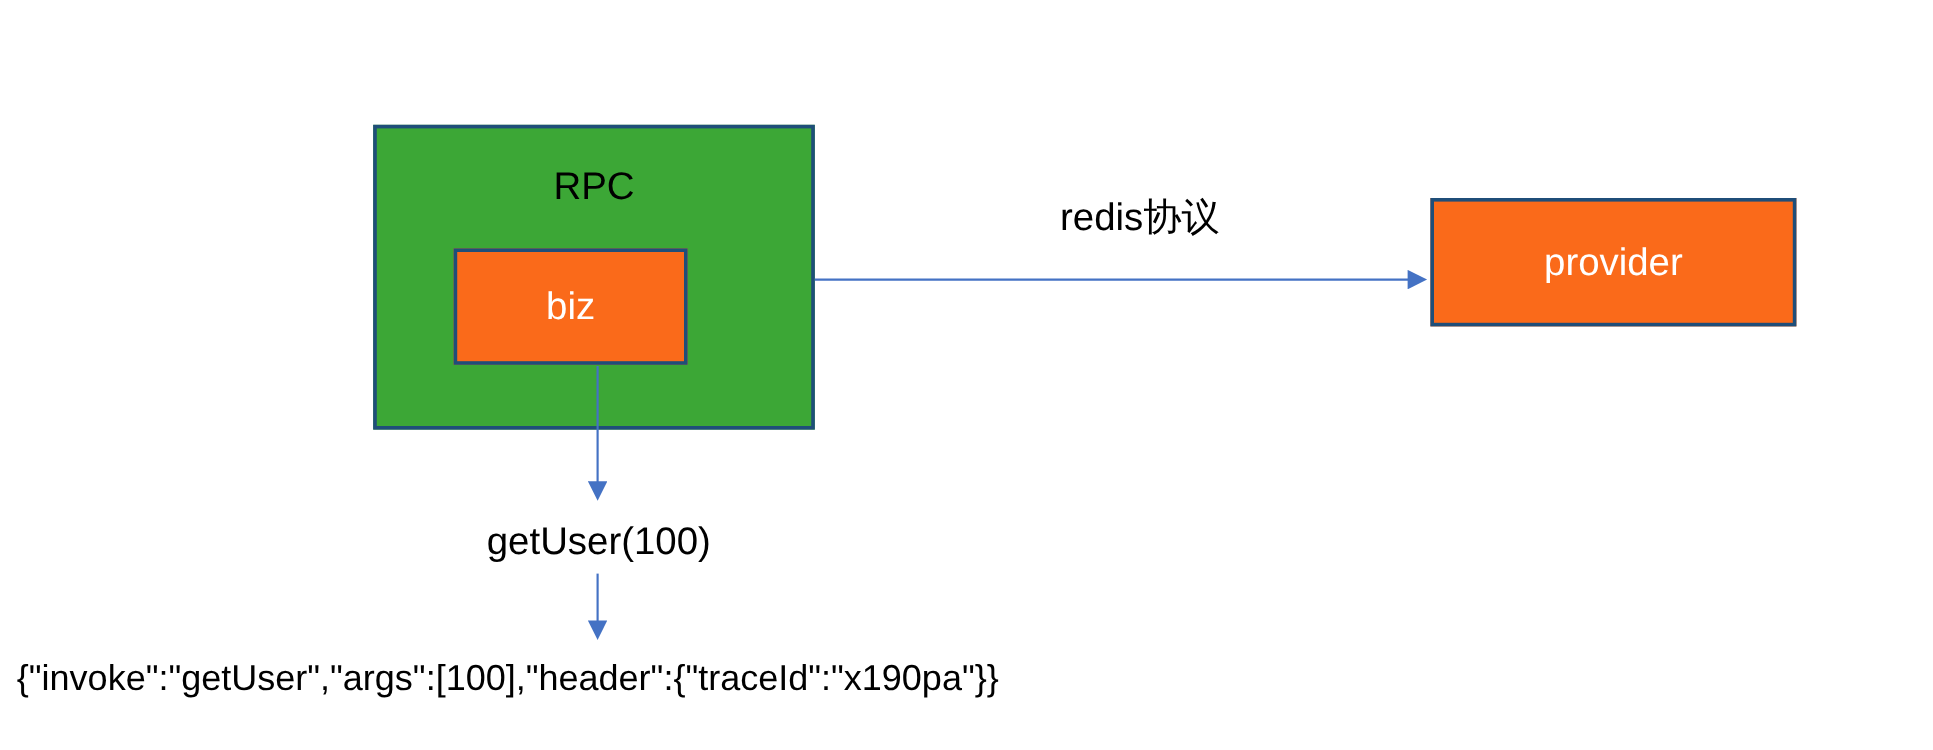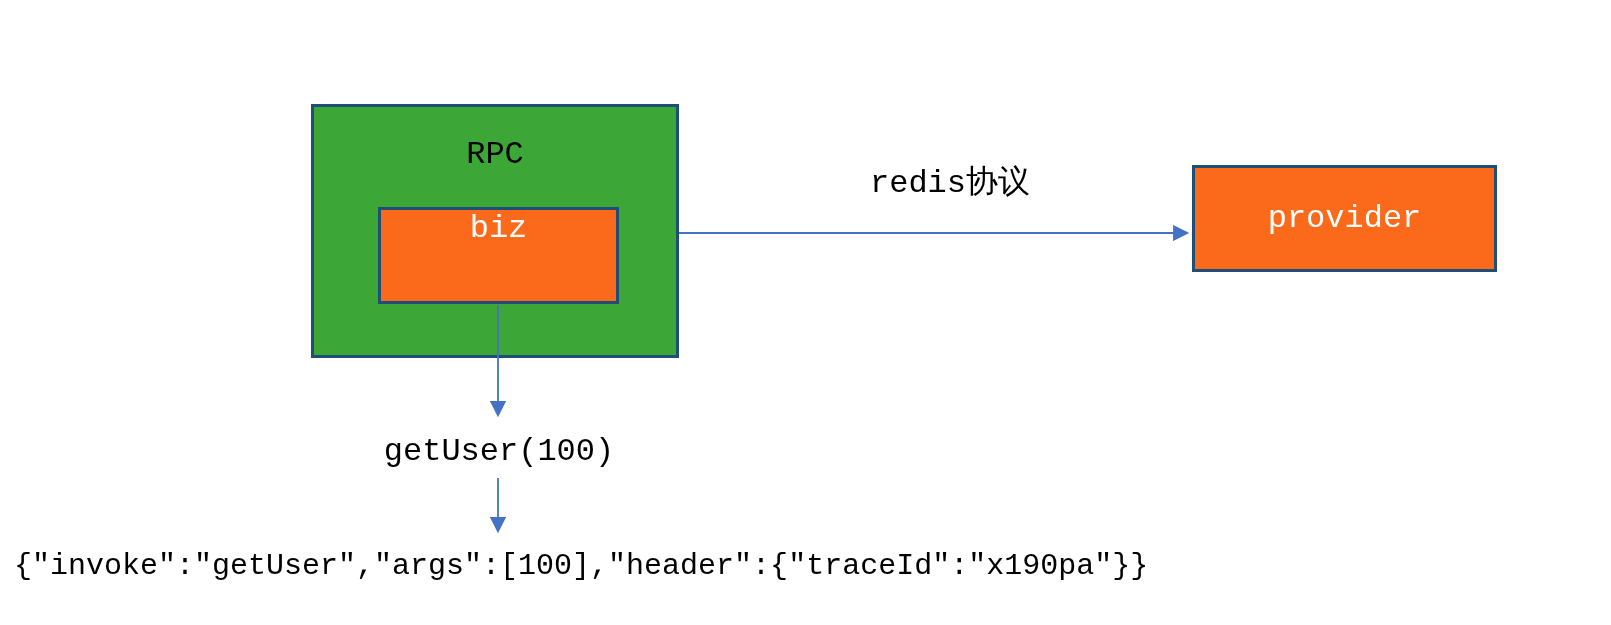--- a/index.html
+++ b/index.html
@@ -5,21 +5,21 @@
   html, body {
     margin: 0;
     padding: 0;
     background: #ffffff;
   }
   .canvas {
     position: relative;
     width: 1611px;
     height: 625px;
     background: var(--bg, #ffffff);
-    font-family: Liberation Mono, monospace;
+    font-family: Liberation Sans, sans-serif;
     color: var(--ink, #000000);
     overflow: hidden;
   }
   .arrow-layer {
     position: absolute;
     left: 0;
     top: 0;
     width: 1611px;
     height: 625px;
     z-index: 5;
@@ -45,24 +45,25 @@
   .rpc-title {
     margin-top: 30px;
     text-align: center;
     font-size: 32px;
     line-height: 36px;
     color: var(--ink, #000000);
   }
   .node-biz {
     left: 378px;
     top: 207px;
-    width: 241px;
+    width: 195px;
     height: 97px;
     background: var(--orange, #FA6A1A);
     display: flex;
+    align-items: center;
     justify-content: center;
     z-index: 2;
     font-size: 32px;
     color: var(--ink-light, #ffffff);
   }
   .node-provider {
     left: 1192px;
     top: 165px;
     width: 305px;
     height: 107px;

